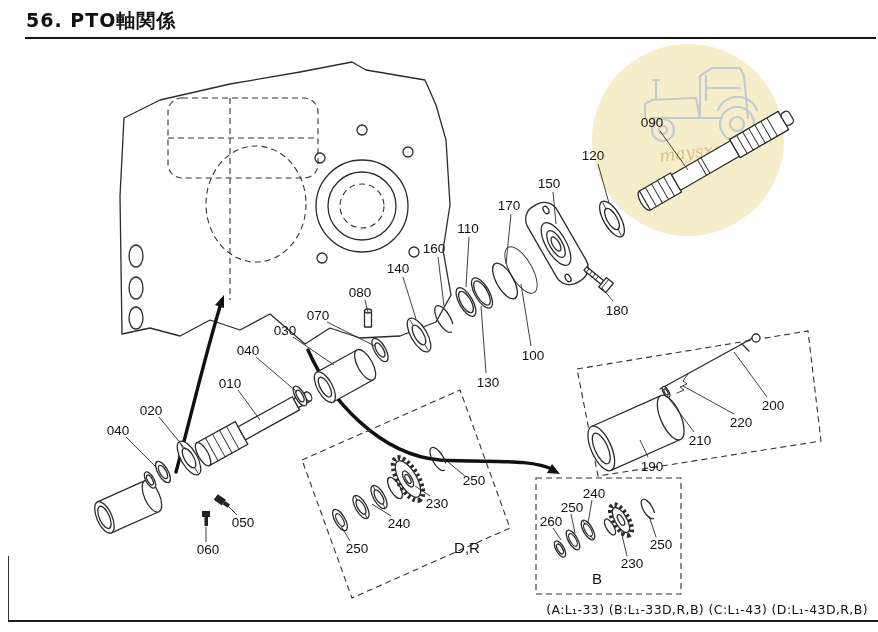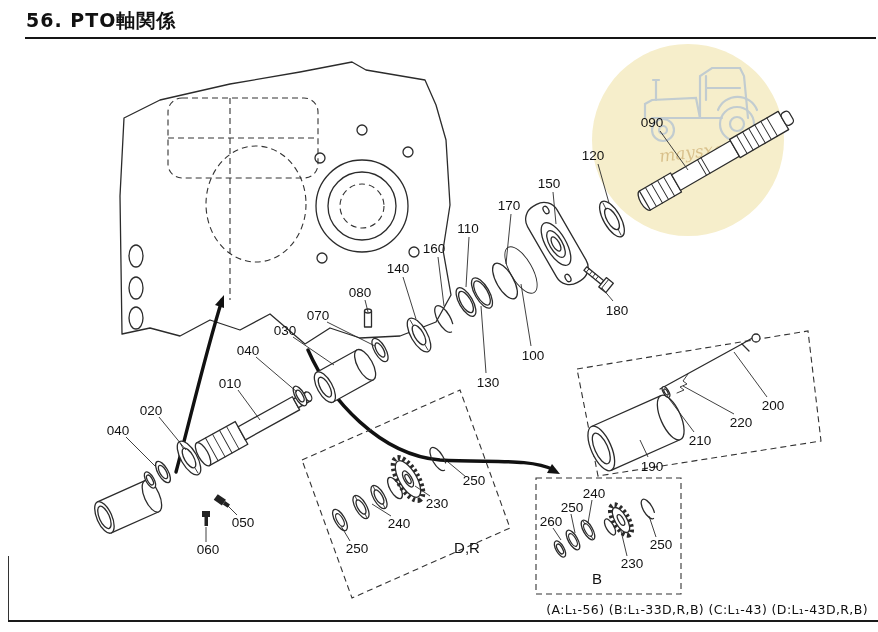--- a/index.html
+++ b/index.html
@@ -343,16 +343,16 @@
       <text class="lbl lbl-big" x="467" y="553">D,R</text>
       <text class="lbl" x="594" y="498">240</text>
       <text class="lbl" x="572" y="512">250</text>
       <text class="lbl" x="551" y="526">260</text>
       <text class="lbl" x="661" y="549">250</text>
       <text class="lbl" x="632" y="568">230</text>
       <text class="lbl lbl-big" x="597" y="584">B</text>
     </g>
   </svg>
 
-  <div class="footer">(A:L₁-56)  (B:L₁-33D,R,B)  (C:L₁-43)  (D:L₁-43D,R,B)</div>
+  <div class="footer">(A:L₁-33)  (B:L₁-33D,R,B)  (C:L₁-43)  (D:L₁-43D,R,B)</div>
   <div class="left-rule"></div>
   <div class="bottom-rule"></div>
 </div>
 
 </body></html>

